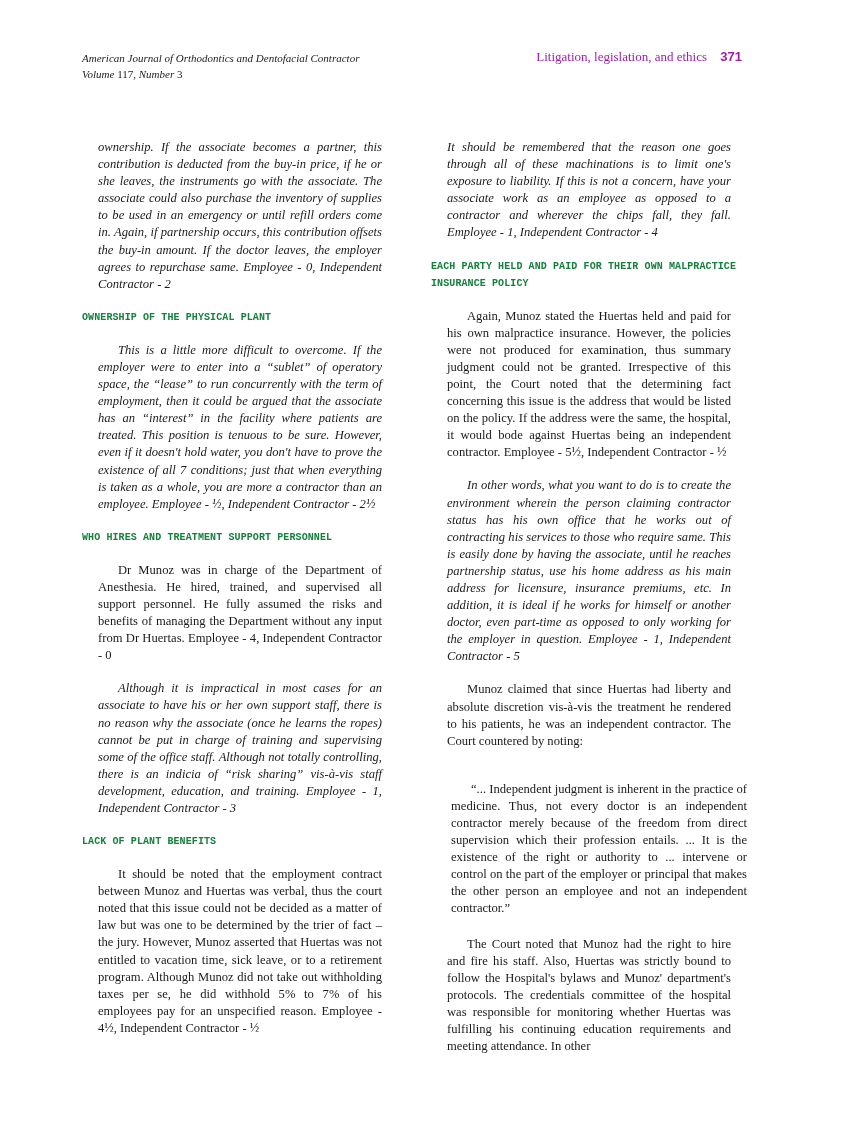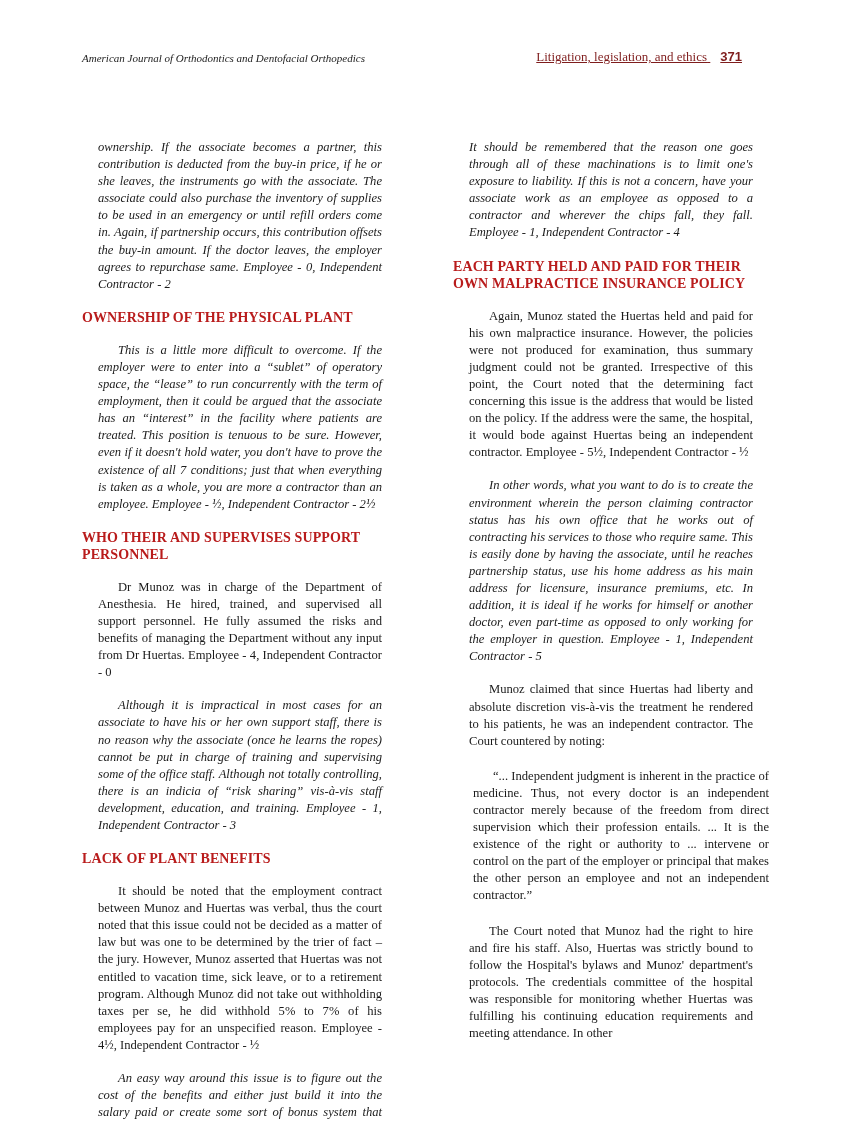--- a/index.html
+++ b/index.html
@@ -1,54 +1,59 @@
 <!DOCTYPE html>
 <html><head>
 <meta charset="utf-8">
 <style>
   html, body { margin: 0; padding: 0; background: #ffffff; }
   body { width: 866px; height: 1122px; position: relative; overflow: hidden; color: #1a1a1a; }
   .page { position: absolute; left: 0; top: 0; width: 866px; height: 1122px; }
   .hdr-left { position: absolute; left: 82px; top: 50px; font-family: "Liberation Serif", serif; font-size: 11px; line-height: 16px; color: #222; }
   .hdr-left .it { font-style: italic; }
-  .hdr-right { position: absolute; right: 124px; top: 49px; font-family: "Liberation Serif", serif; font-size: 13px; color: #7f1d1d; text-decoration: underline; }
+  .hdr-right { position: absolute; right: 124px; top: 49px; font-family: "Liberation Serif", serif; font-size: 13px; color: #a21caf; }
   .hdr-right .pg { font-family: "Liberation Sans", sans-serif; font-weight: bold; margin-left: 10px; font-size: 13px; }
   .col { position: absolute; top: 123px; width: 316px; font-family: "Liberation Serif", serif; font-size: 12.6px; line-height: 17.1px; text-align: justify; }
   .col.left { left: 82px; }
-  .col.right { left: 453px; }
+  .col.right { left: 431px; }
   .p { margin: 16px; text-indent: 20px; hyphens: manual; }
   .p.noindent { text-indent: 0; }
   .p.it { font-style: italic; }
-  h3 { font-family: Liberation Serif, serif; font-weight: bold; font-size: 14px; line-height: 17px; margin: 11px 0 2px 0; text-align: left; letter-spacing: 0.1px; color: #b91c1c; }
-  .quote { margin: 18px 0 18px 20px; text-indent: 20px; }
+  h3 { font-family: Liberation Mono, monospace; font-weight: bold; font-size: 10px; line-height: 17px; margin: 11px 0 2px 0; text-align: left; letter-spacing: 0.1px; color: #15803d; }
+  .quote { margin: 31px 0 18px 20px; text-indent: 20px; }
 </style>
 </head>
 <body>
 
 <div class="page">
 
   <div class="hdr-left">
-    <div class="it">American Journal of Orthodontics and Dentofacial Orthopedics</div>
+    <div class="it">American Journal of Orthodontics and Dentofacial Contractor</div>
+    <div>
+      <span class="it">Volume</span>
+      <span>117</span><span>,</span>
+      <span class="it">Number</span>
+      <span>3</span>
+    </div>
   </div>
 
   <div class="hdr-right">
     <span>Litigation, legislation, and ethics</span>
     <span class="pg">371</span>
   </div>
 
   <div class="col left">
     <p class="p noindent it">ownership. If the associate becomes a partner, this contribution is deducted from the buy-in price, if he or she leaves, the instruments go with the associate. The associate could also purchase the inventory of supplies to be used in an emergency or until refill orders come in. Again, if partnership occurs, this contribution offsets the buy-in amount. If the doctor leaves, the employer agrees to repurchase same. Employee - 0, Independent Contractor - 2</p>
     <h3>OWNERSHIP OF THE PHYSICAL PLANT</h3>
     <p class="p it">This is a little more difficult to overcome. If the employer were to enter into a “sublet” of operatory space, the “lease” to run concurrently with the term of employment, then it could be argued that the associate has an “interest” in the facility where patients are treated. This position is tenuous to be sure. However, even if it doesn't hold water, you don't have to prove the existence of all 7 conditions; just that when everything is taken as a whole, you are more a contractor than an employee. Employee - ½, Independent Contractor - 2½</p>
-    <h3>WHO THEIR AND SUPERVISES SUPPORT PERSONNEL</h3>
+    <h3>WHO HIRES AND TREATMENT SUPPORT PERSONNEL</h3>
     <p class="p">Dr Munoz was in charge of the Department of Anesthesia. He hired, trained, and supervised all support personnel. He fully assumed the risks and benefits of managing the Department without any input from Dr Huertas. Employee - 4, Independent Contractor - 0</p>
     <p class="p it">Although it is impractical in most cases for an associate to have his or her own support staff, there is no reason why the associate (once he learns the ropes) cannot be put in charge of training and supervising some of the office staff. Although not totally controlling, there is an indicia of “risk sharing” vis-à-vis staff development, education, and training. Employee - 1, Independent Contractor - 3</p>
     <h3>LACK OF PLANT BENEFITS</h3>
     <p class="p">It should be noted that the employment contract between Munoz and Huertas was verbal, thus the court noted that this issue could not be decided as a matter of law but was one to be determined by the trier of fact – the jury. However, Munoz asserted that Huertas was not entitled to vacation time, sick leave, or to a retirement program. Although Munoz did not take out withholding taxes per se, he did withhold 5% to 7% of his employees pay for an unspecified reason. Employee - 4½, Independent Contractor - ½</p>
-    <p class="p it">An easy way around this issue is to figure out the cost of the benefits and either just build it into the salary paid or create some sort of bonus system that would make the parties whole.</p>
   </div>
 
   <div class="col right">
     <p class="p noindent it">It should be remembered that the reason one goes through all of these machinations is to limit one's exposure to liability. If this is not a concern, have your associate work as an employee as opposed to a contractor and wherever the chips fall, they fall. Employee - 1, Independent Contractor - 4</p>
     <h3>EACH PARTY HELD AND PAID FOR THEIR OWN MALPRACTICE INSURANCE POLICY</h3>
     <p class="p">Again, Munoz stated the Huertas held and paid for his own malpractice insurance. However, the policies were not produced for examination, thus summary judgment could not be granted. Irrespective of this point, the Court noted that the determining fact concerning this issue is the address that would be listed on the policy. If the address were the same, the hospital, it would bode against Huertas being an independent contractor. Employee - 5½, Independent Contractor - ½</p>
     <p class="p it">In other words, what you want to do is to create the environment wherein the person claiming contractor status has his own office that he works out of contracting his services to those who require same. This is easily done by having the associate, until he reaches partnership status, use his home address as his main address for licensure, insurance premiums, etc. In addition, it is ideal if he works for himself or another doctor, even part-time as opposed to only working for the employer in question. Employee - 1, Independent Contractor - 5</p>
     <p class="p">Munoz claimed that since Huertas had liberty and absolute discretion vis-à-vis the treatment he rendered to his patients, he was an independent contractor. The Court countered by noting:</p>
     <p class="p quote">“... Independent judgment is inherent in the practice of medicine. Thus, not every doctor is an independent contractor merely because of the freedom from direct supervision which their profession entails. ... It is the existence of the right or authority to ... intervene or control on the part of the employer or principal that makes the other person an employee and not an independent contractor.”</p>
     <p class="p">The Court noted that Munoz had the right to hire and fire his staff. Also, Huertas was strictly bound to follow the Hospital's bylaws and Munoz' department's protocols. The credentials committee of the hospital was responsible for monitoring whether Huertas was fulfilling his continuing education requirements and meeting attendance. In other</p>

